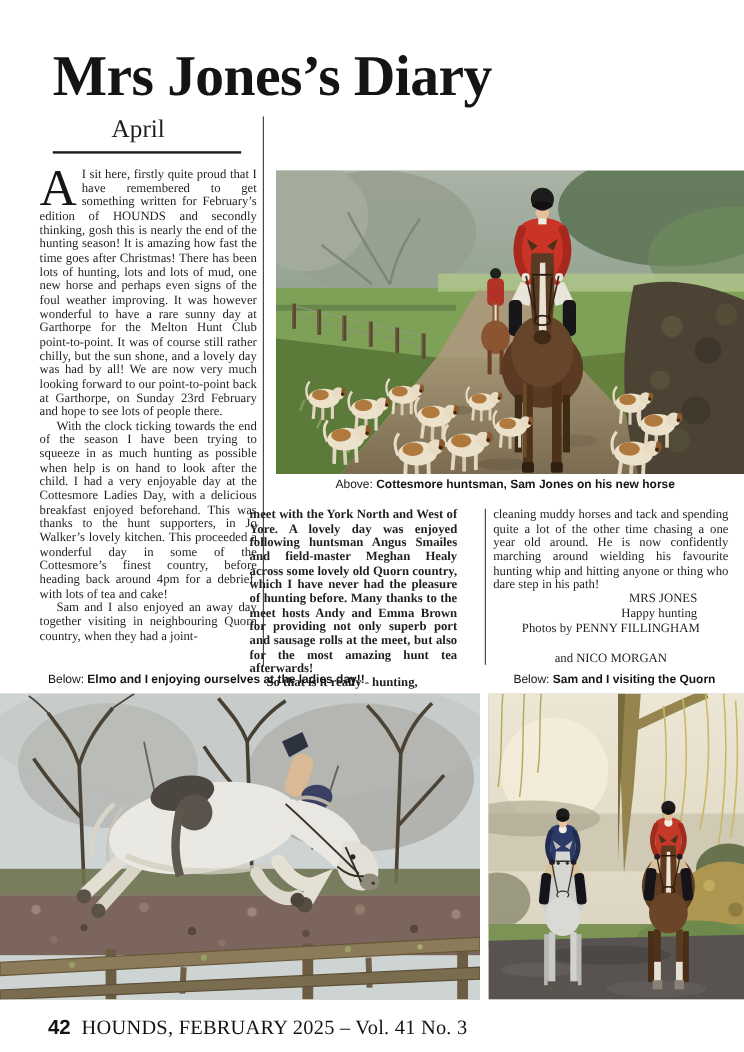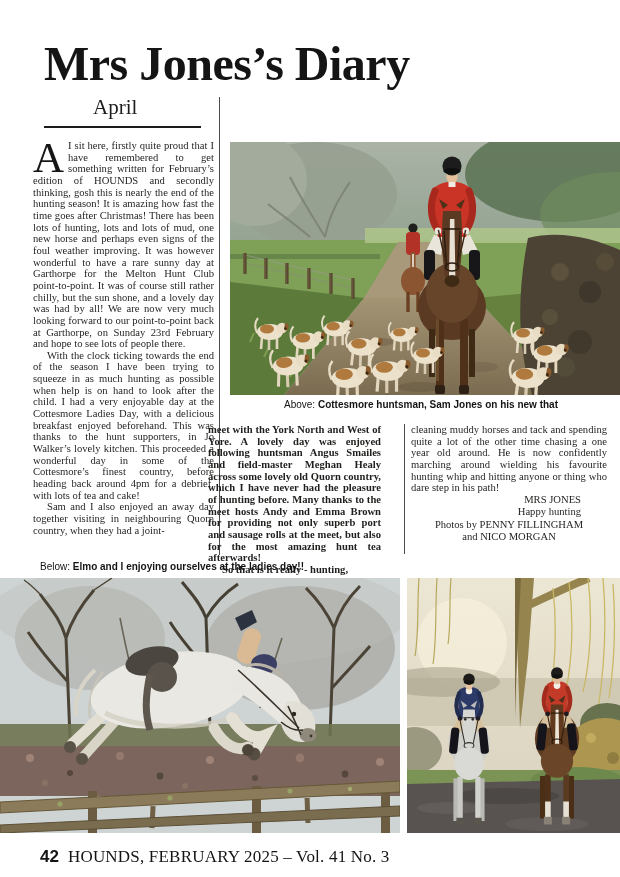--- a/index.html
+++ b/index.html
@@ -190,39 +190,43 @@
         <use href="#hound" transform="translate(196,214) scale(1)"></use>
         <use href="#hound" transform="translate(296,194) scale(1)"></use>
         <use href="#hound" transform="translate(318,212) scale(1.12)"></use>
         <use href="#hound" transform="translate(298,236) scale(1.25) rotate(3)"></use>
       </g>
     </svg>
   </div>
 
   <div class="caption caption-above">
     <span>Above:</span>
-    <span class="cap-bold">Cottesmore huntsman, Sam Jones on his new that</span>
+    <span class="cap-bold">Cottesmore huntsman, Sam Jones on his new horse</span>
   </div>
 
   <div class="col col2">
     <p>meet with the York North and West of Yore. A lovely day was enjoyed following huntsman Angus Smailes and field-master Meghan Healy across some lovely old Quorn country, which I have never had the pleasure of hunting before. Many thanks to the meet hosts Andy and Emma Brown for providing not only superb port and sausage rolls at the meet, but also for the most amazing hunt tea afterwards!</p>
     <p class="indent">So that is it really - hunting,</p>
   </div>
 
   <div class="col col3">
     <p>cleaning muddy horses and tack and spending quite a lot of the other time chasing a one year old around. He is now confidently marching around wielding his favourite hunting whip and hitting anyone or thing who dare step in his path!</p>
     <p class="signoff">MRS JONES</p>
     <p class="signoff">Happy hunting</p>
     <p class="credits">Photos by PENNY FILLINGHAM</p>
-    <p class="credits" style="margin-top:0;">and NICO MORGAN</p>
+    <p class="credits" style="margin-top:13px;">and NICO MORGAN</p>
   </div>
 
   <div class="caption caption-below-left">
     <span>Below:</span>
     <span class="cap-bold">Elmo and I enjoying ourselves at the ladies day!!</span>
+  </div>
+  <div class="caption caption-below-right">
+    <span>Below:</span>
+    <span class="cap-bold">Sam and I visiting the Quorn</span>
   </div>
 
   <div class="photo photo-bl">
     <svg width="400" height="255" viewBox="0 0 400 255">
       <rect x="0" y="0" width="400" height="255" fill="#ced3d4"></rect>
       <g>
         <ellipse cx="90" cy="60" rx="75" ry="52" fill="#8b877a" opacity=".3"></ellipse>
         <ellipse cx="300" cy="70" rx="95" ry="62" fill="#7e786a" opacity=".35"></ellipse>
         <ellipse cx="200" cy="35" rx="210" ry="55" fill="#b9bdb4" opacity=".35"></ellipse>
         <path d="M70,160 L66,60 M66,60 C60,40 50,30 40,16 M66,60 C72,40 82,26 94,12 M68,104 C50,84 40,72 28,54" stroke="#4a4336" stroke-width="3" fill="none"></path>

